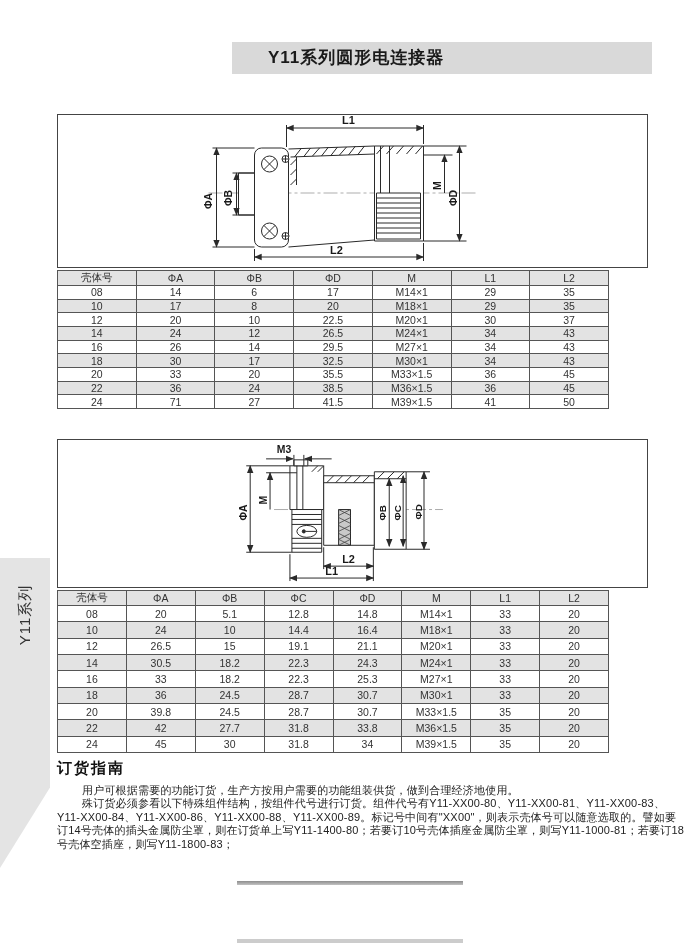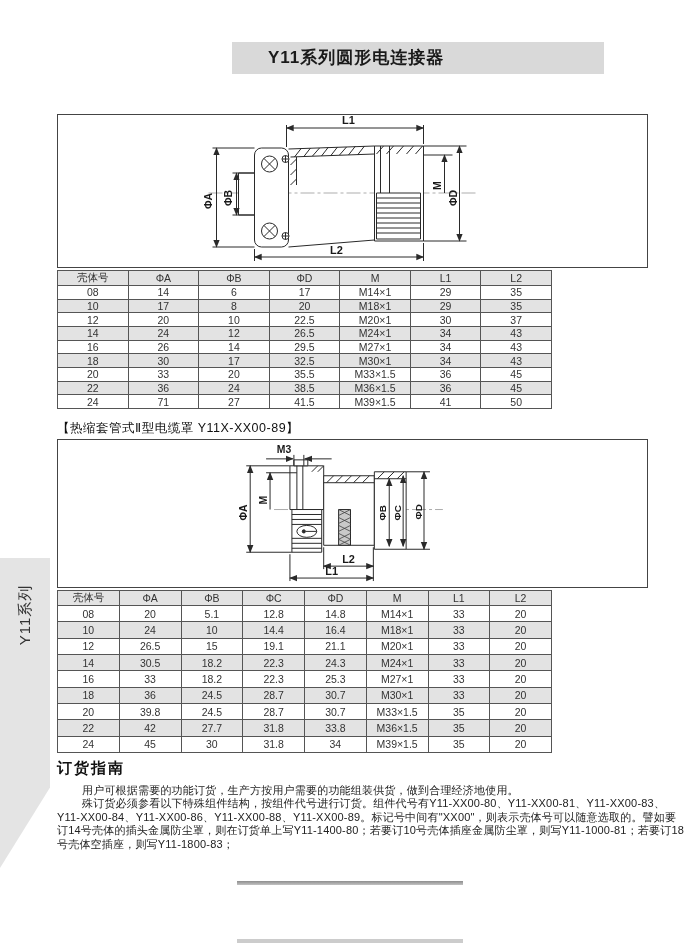--- a/index.html
+++ b/index.html
@@ -1,32 +1,32 @@
 <!DOCTYPE html>
 <html><head>
 <meta charset="utf-8">
 <style>
   html,body{margin:0;padding:0;background:#fff;}
   .page{position:relative;width:700px;height:943px;background:#ffffff;overflow:hidden;
         font-family:"Liberation Sans","DejaVu Sans",sans-serif;color:#222;}
 
-  .title-bar{position:absolute;left:232px;top:42px;width:372px;height:32px;background:#d9d9d9;
+  .title-bar{position:absolute;left:232px;top:42px;width:420px;height:32px;background:#d9d9d9;
              font-size:17px;font-weight:bold;line-height:32px;padding-left:36px;box-sizing:border-box;
              color:#1a1a1a;letter-spacing:1px;}
 
   .section-heading{position:absolute;left:57px;font-size:12.5px;color:#111;letter-spacing:0.5px;}
   .sh1{top:94px;margin-top:32px;}
   .sh2{top:420px;}
 
   .drawing-box{position:absolute;left:57px;width:591px;border:1px solid #444;background:#fff;box-sizing:border-box;}
   .db1{top:114px;height:154px;}
   .db2{top:439px;height:149px;}
   .drawing-box svg{display:block;width:100%;height:100%;}
 
-  .data-table{position:absolute;left:57px;width:495px;}
+  .data-table{position:absolute;left:57px;width:552px;}
   .t1{top:270px;height:139px;}
   .t2{top:590px;height:163px;}
   table{border-collapse:collapse;width:100%;height:100%;table-layout:fixed;}
   th,td{border:1px solid #555;font-size:10.5px;font-weight:normal;text-align:center;padding:0;color:#333;}
   thead tr{background:#e3e3e3;}
   tbody tr:nth-child(even){background:#e3e3e3;}
 
   .guide-heading{position:absolute;left:57px;top:759px;font-size:15px;font-weight:bold;color:#111;letter-spacing:2px;}
   .guide-body{position:absolute;left:57px;top:784px;width:600px;}
   .guide-line{font-size:11px;line-height:13.4px;color:#222;white-space:nowrap;letter-spacing:0.2px;}
@@ -257,21 +257,20 @@
             <td>27</td>
             <td>41.5</td>
             <td>M39×1.5</td>
             <td>41</td>
             <td>50</td>
           </tr>
         </tbody>
     </table>
   </div>
 
-  <div class="section-heading sh2">【热缩套管式Ⅱ型电缆罩 Y11X-XX00-89】</div>
 
   <div class="drawing-box db2">
     <svg viewBox="0 0 588 148">
       <defs>
         <marker id="ar2" viewBox="0 0 10 10" refX="9" refY="5" markerWidth="8" markerHeight="8" orient="auto-start-reverse">
           <path d="M0,1 L10,5 L0,9 z" fill="#2a2a2a"></path>
         </marker>
       </defs>
       <g stroke="#2a2a2a" stroke-width="1" fill="none">
 

